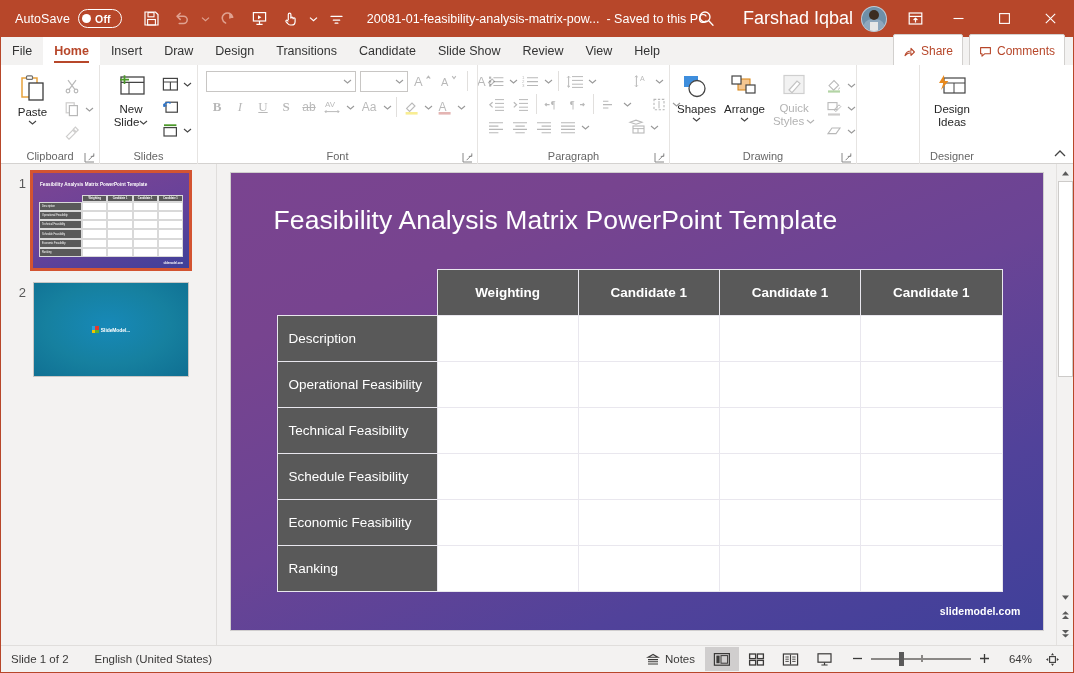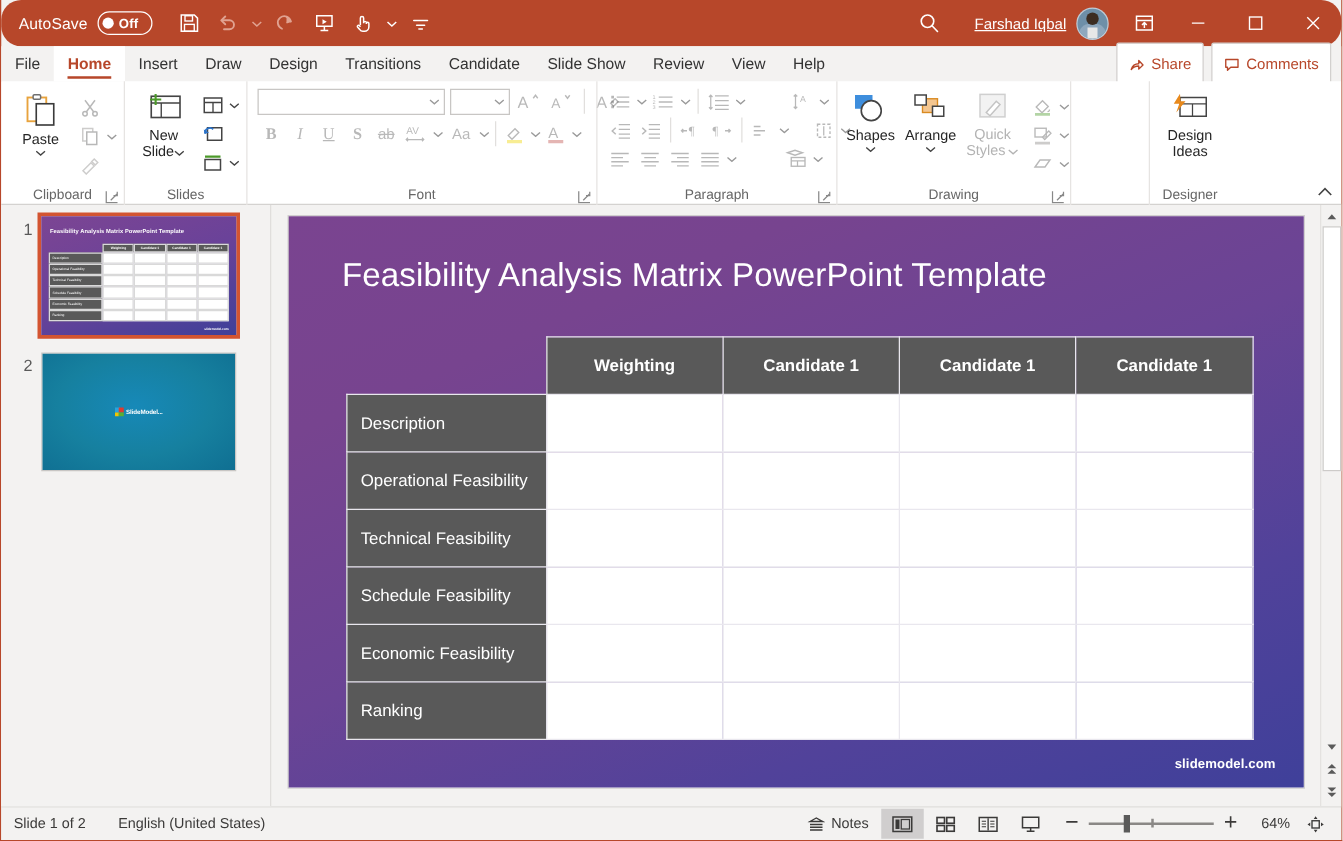--- a/index.html
+++ b/index.html
@@ -8,36 +8,36 @@
     font-family: "Liberation Sans", sans-serif;
     font-size: 12px;
     background:#f3f2f1;
     color:#262626;
     -webkit-font-smoothing: antialiased;
   }
   .app { position:relative; width:1074px; height:673px; display:flex; flex-direction:column;
          border-left:1px solid #b7472a; border-right:1px solid #b7472a; border-bottom:1px solid #b7472a; }
 
   
-  .titlebar { height:37px; background:#b7472a; display:flex; align-items:center; color:#fff; flex:0 0 37px; position:relative;border-radius:16px; }
+  .titlebar { height:37px; background:#b7472a; display:flex; align-items:center; color:#fff; flex:0 0 37px; position:relative; }
   .autosave-wrap { display:flex; align-items:center; margin-left:14px; gap:8px; }
   .autosave-label { font-size:12.5px; color:#fff; letter-spacing:.1px;}
   .toggle { width:44px; height:19px; border-radius:10px; border:1.4px solid #fff; display:flex; align-items:center; padding:0 3px; gap:4px; }
   .toggle .knob { width:9px; height:9px; border-radius:50%; background:#fff; }
   .toggle .state { font-size:10.5px; color:#fff; font-weight:bold; letter-spacing:.2px;}
   .qat { display:flex; align-items:center; margin-left:14px; gap:1px; }
   .qat-btn { width:30px; height:28px; display:flex; align-items:center; justify-content:center; border-radius:2px; }
   .qat-btn svg { display:block; }
   .qat-caret { width:14px; height:28px; display:flex; align-items:center; justify-content:center;}
   .doctitle { position:absolute; left:0; right:0; text-align:center; font-size:12.5px; color:#fff; pointer-events:none; }
   .doctitle span { pointer-events:auto; }
   .tb-right { margin-left:auto; display:flex; align-items:center; height:100%; }
   .search-btn { width:44px; height:37px; display:flex; align-items:center; justify-content:center;}
   .acct { display:flex; align-items:center; gap:8px; margin:0 8px 0 14px; }
-  .acct-name { font-size:12px; color:#fff;text-decoration:underline; }
+  .acct-name { font-size:18px; color:#fff; }
   .avatar { width:26px; height:26px; border-radius:50%; overflow:hidden; background:#6e8fa8; position:relative; border:1px solid rgba(255,255,255,.55); }
   .avatar .head { position:absolute; left:50%; top:3px; transform:translateX(-50%); width:10px; height:10px; border-radius:50%; background:#3c2d22; }
   .avatar .body { position:absolute; left:50%; bottom:0; transform:translateX(-50%); width:22px; height:12px; border-radius:9px 9px 0 0; background:#8ea7bd; }
   .avatar .shirt { position:absolute; left:50%; bottom:0; transform:translateX(-50%); width:8px; height:9px; background:#e7e7e7; }
   .ribbon-display { width:40px; height:37px; display:flex; align-items:center; justify-content:center;}
   .wbtn { width:46px; height:37px; display:flex; align-items:center; justify-content:center; }
 
   
   .tabbar { height:28px; background:#f3f2f1; display:flex; align-items:flex-end; flex:0 0 28px; position:relative; }
   .tabs { display:flex; align-items:stretch; height:28px; }
@@ -195,20 +195,24 @@
             <path d="M1 1.6L4.5 4.8 8 1.6" fill="none" stroke="#fff" stroke-width="1.2"></path>
           </svg>
       </div>
       <div class="qat-btn" title="Customize Quick Access Toolbar">
         <svg width="15" height="14" viewBox="0 0 15 14">
             <path d="M2 4.4h11M4.3 8.2h6.4M6.1 11.2h2.8" stroke="#fff" stroke-width="1.2" stroke-linecap="round"></path>
           </svg>
       </div>
     </div>
 
+    <div class="doctitle">
+      <span>20081-01-feasibility-analysis-matrix-pow...</span>
+      &nbsp;<span>- Saved to this PC</span>
+    </div>
 
     <div class="tb-right">
       <div class="search-btn" title="Search">
         <svg width="19" height="19" viewBox="0 0 19 19">
             <circle cx="8" cy="8" r="5" fill="none" stroke="#fff" stroke-width="1.3"></circle>
             <path d="M11.8 11.8L16 16.2" stroke="#fff" stroke-width="1.3" stroke-linecap="round"></path>
           </svg>
       </div>
       <div class="acct">
         <span class="acct-name">Farshad Iqbal</span>

